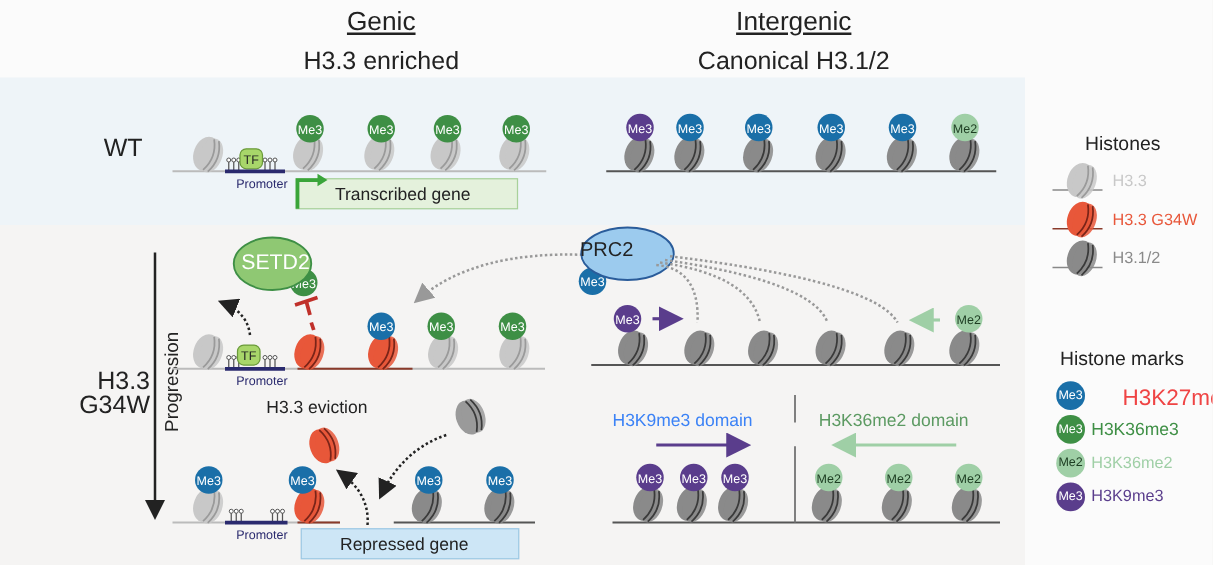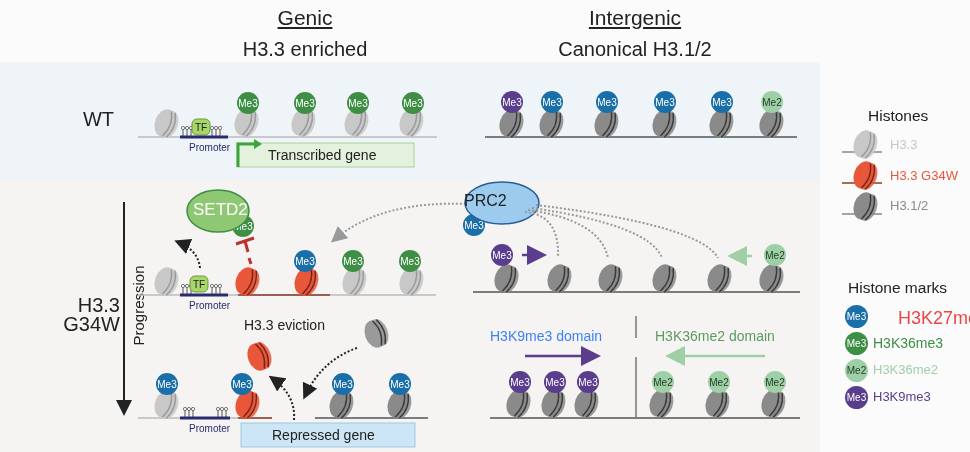--- a/index.html
+++ b/index.html
@@ -498,21 +498,21 @@
 
 <div class="txt" style="left:189px;top:142px;font-size:10px;color:#2a2a6e;">Promoter</div>
 <div class="txt" style="left:268px;top:147px;font-size:14px;">Transcribed gene</div>
 <div class="txt" style="left:189px;top:300px;font-size:10px;color:#2a2a6e;">Promoter</div>
 <div class="txt" style="left:189px;top:423px;font-size:10px;color:#2a2a6e;">Promoter</div>
 <div class="txt" style="left:272px;top:427px;font-size:14px;">Repressed gene</div>
 <div class="txt" style="left:193px;top:200px;font-size:17px;color:#fff;">SETD2</div>
 <div class="txt" style="left:298px;top:188px;font-size:14px;text-align:center;width:155px;line-height:18px;">
 </div>
 <div class="txt" style="left:464px;top:192px;font-size:16px;">PRC2</div>
-<div class="txt" style="left:213px;top:317px;font-size:14px;margin-left:31px;">H3.3 eviction</div>
+<div class="txt" style="left:213px;top:317px;font-size:14px;">H3.3 eviction</div>
 <div class="txt" style="left:490px;top:328px;font-size:14px;color:#3b82f6;">H3K9me3 domain</div>
 <div class="txt" style="left:655px;top:328px;font-size:14px;color:#5c9a62;">H3K36me2 domain</div>
 
 <div class="lg-title" style="left:868px;top:107px;">Histones</div>
 <div class="lg-text" style="left:890px;top:137px;color:#c8c8c8;">H3.3</div>
 <div class="lg-text" style="left:890px;top:168px;color:#e8573a;">H3.3 G34W</div>
 <div class="lg-text" style="left:890px;top:198px;color:#8a8a8a;">H3.1/2</div>
 
 <div class="lg-title" style="left:848px;top:279px;">Histone marks</div>
 <div id="legendMarks">

